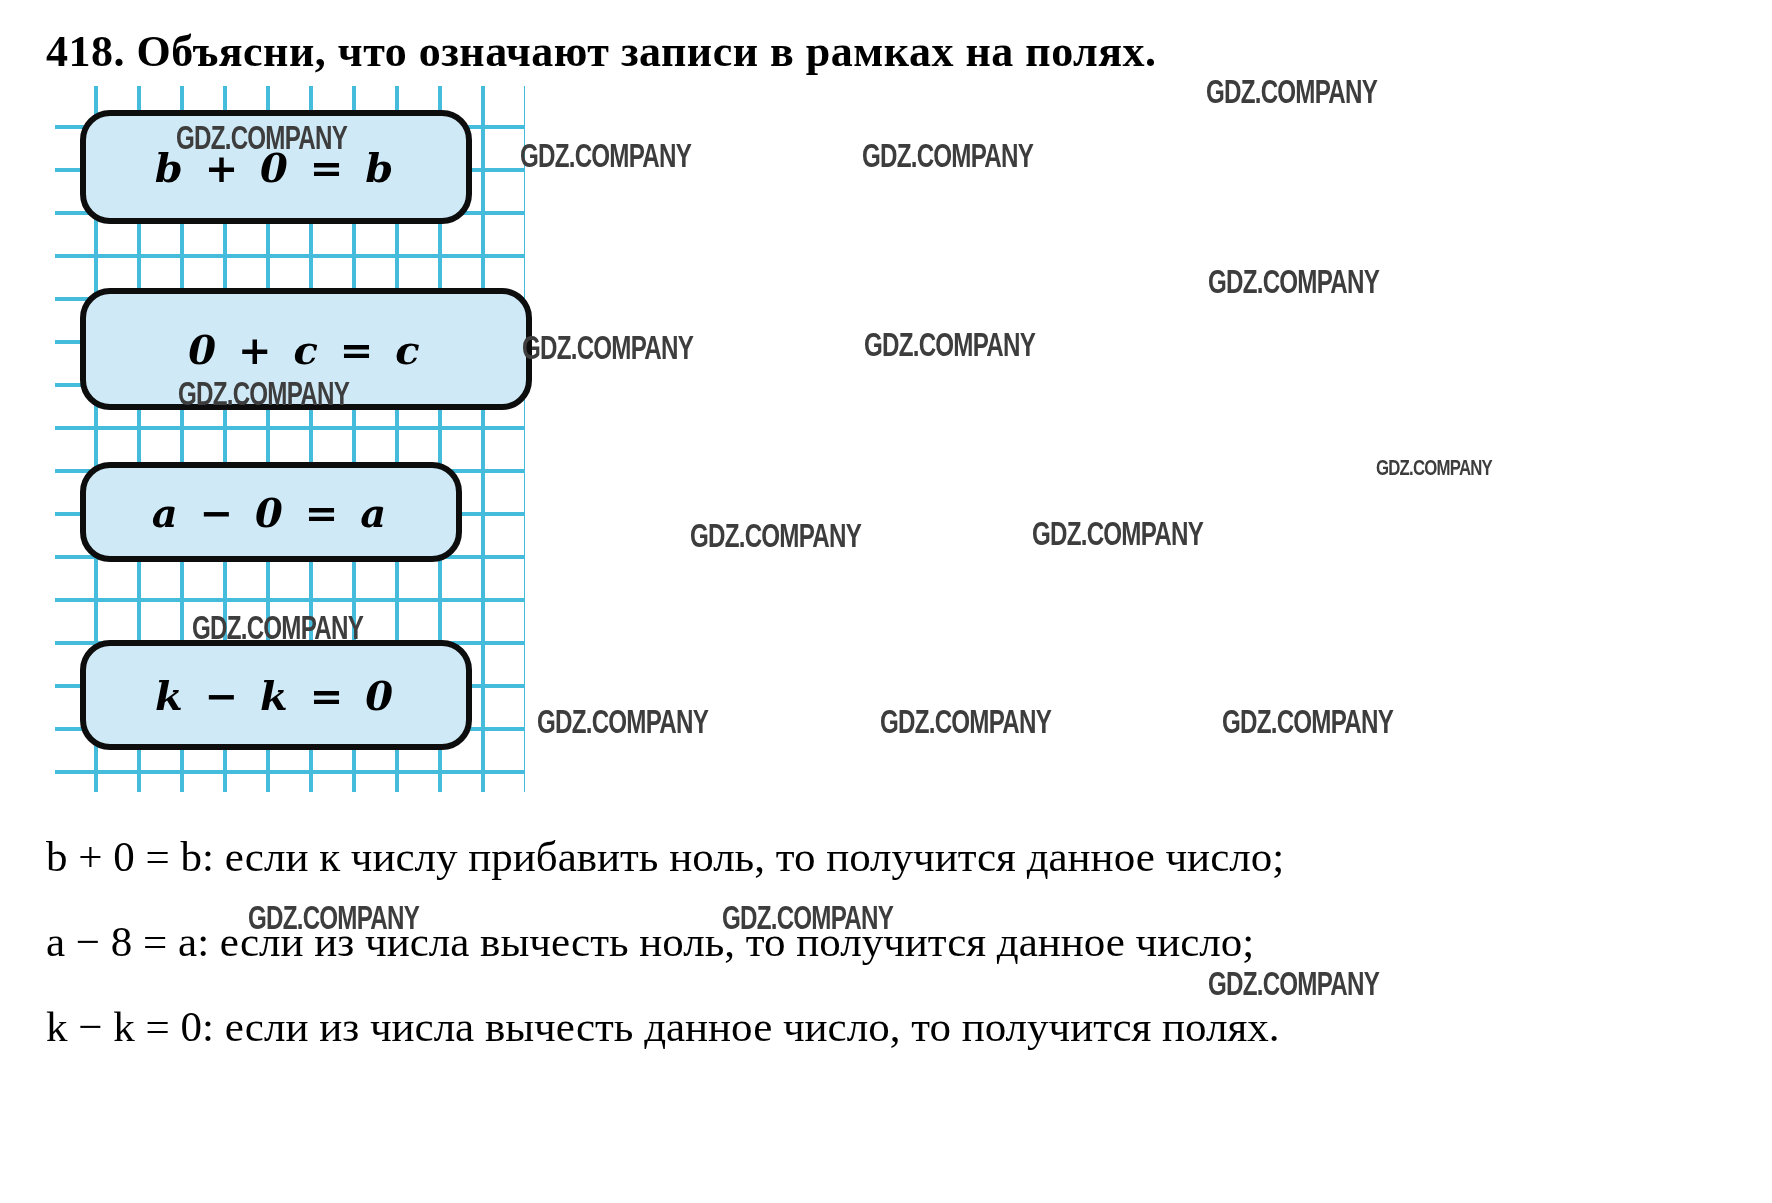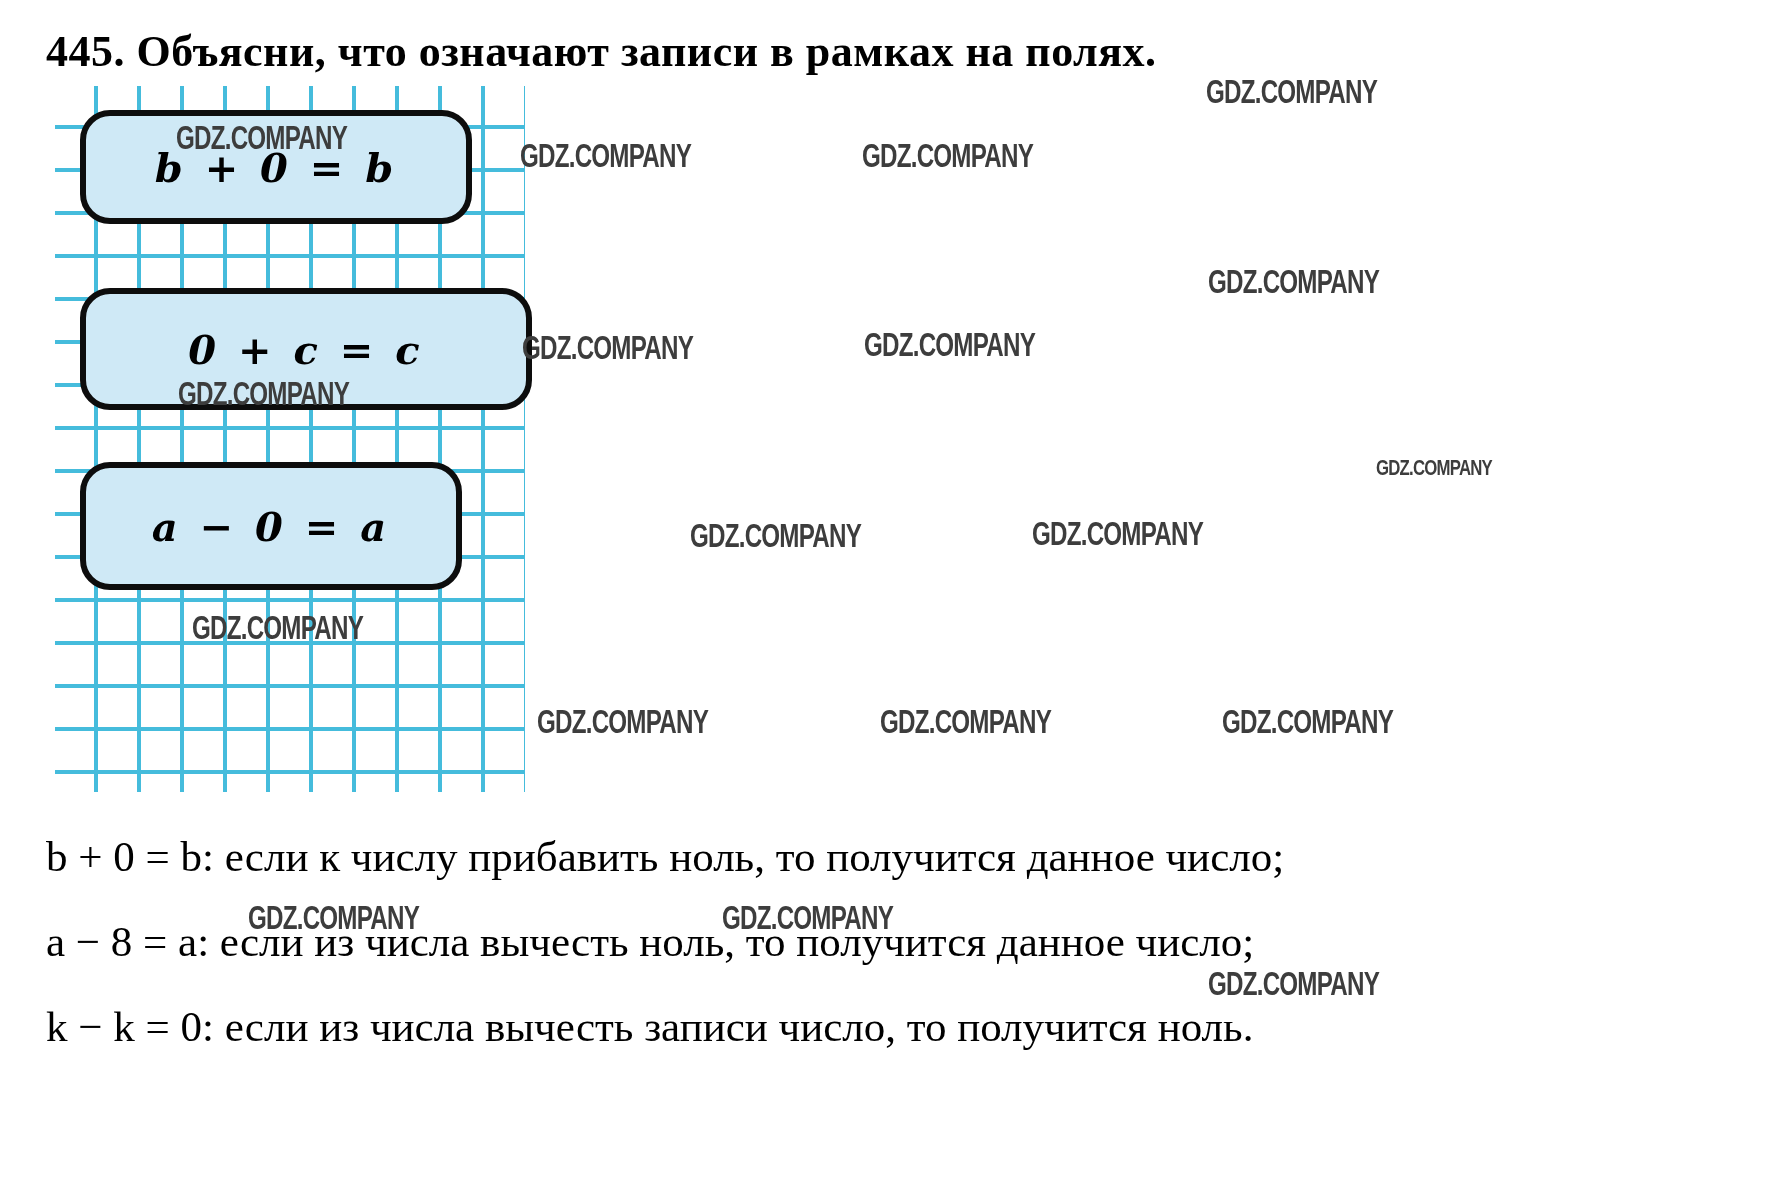--- a/index.html
+++ b/index.html
@@ -57,21 +57,21 @@
     font-family: "DejaVu Serif", serif;
     font-style: italic;
     font-weight: bold;
     font-size: 40px;
     color: #000000;
     letter-spacing: 4px;
     white-space: nowrap;
   }
   #box-1 { left: 80px;  top: 110px; width: 392px; height: 114px; }
   #box-2 { left: 80px;  top: 288px; width: 452px; height: 122px; }
-  #box-3 { left: 80px;  top: 462px; width: 382px; height: 128px; }
+  #box-3 { left: 80px;  top: 462px; width: 382px; height: 100px; }
   #box-4 { left: 80px;  top: 640px; width: 392px; height: 110px; }
 
   
   .answers {
     position: absolute;
     left: 46px;
     top: 802px;
     width: 1700px;
   }
   .answer-line {
@@ -99,38 +99,41 @@
   .wm-sm {
     font-size: 21px;
     transform: scale(0.8, 1.05);
   }
 </style>
 </head>
 <body>
 
 <div id="page">
 
-  <div class="title">445. Объясни, что означают записи в рамках на полях.</div>
+  <div class="title">418. Объясни, что означают записи в рамках на полях.</div>
 
   <div class="grid-area"></div>
 
   <div id="box-1" class="formula-box">
     <span class="formula-text">b + 0 = b</span>
   </div>
   <div id="box-2" class="formula-box">
     <span class="formula-text">0 + c = c</span>
   </div>
   <div id="box-3" class="formula-box">
     <span class="formula-text">a − 0 = a</span>
   </div>
+  <div id="box-4" class="formula-box">
+    <span class="formula-text">k − k = 0</span>
+  </div>
 
   <div class="answers">
     <div class="answer-line">b + 0 = b: если к числу прибавить ноль, то получится данное число;</div>
     <div class="answer-line">a − 8 = a: если из числа вычесть ноль, то получится данное число;</div>
-    <div class="answer-line">k − k = 0: если из числа вычесть записи число, то получится ноль.</div>
+    <div class="answer-line">k − k = 0: если из числа вычесть данное число, то получится полях.</div>
   </div>
 
   <div class="wm" style="left:1206px; top:72px;">GDZ.COMPANY</div>
   <div class="wm" style="left:176px;  top:118px;">GDZ.COMPANY</div>
   <div class="wm" style="left:520px;  top:136px;">GDZ.COMPANY</div>
   <div class="wm" style="left:862px;  top:136px;">GDZ.COMPANY</div>
   <div class="wm" style="left:1208px; top:262px;">GDZ.COMPANY</div>
   <div class="wm" style="left:522px;  top:328px;">GDZ.COMPANY</div>
   <div class="wm" style="left:864px;  top:325px;">GDZ.COMPANY</div>
   <div class="wm" style="left:178px;  top:374px;">GDZ.COMPANY</div>

